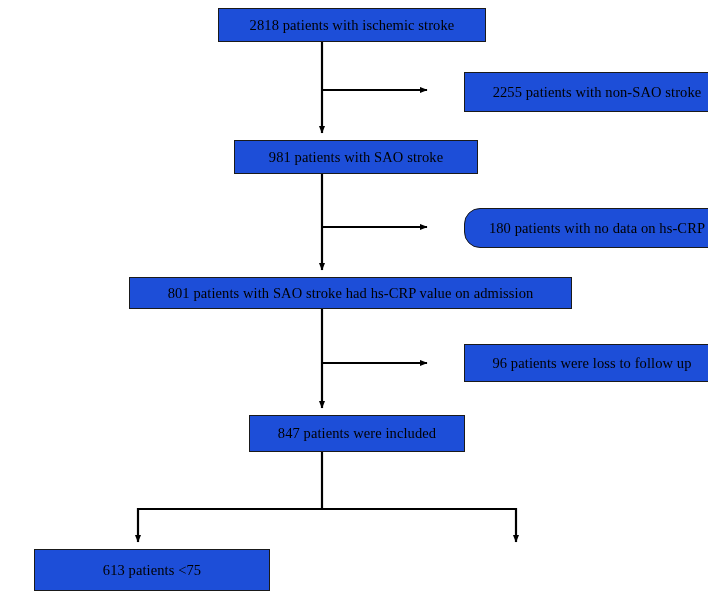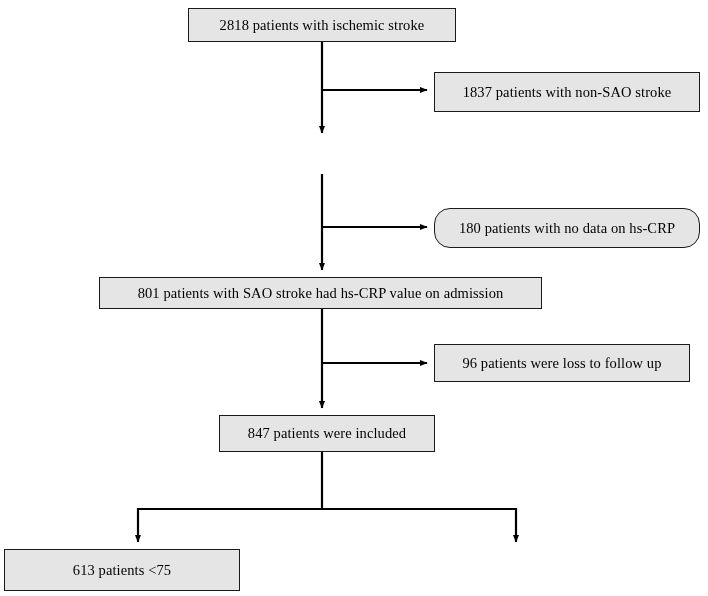--- a/index.html
+++ b/index.html
@@ -20,31 +20,32 @@
     left: 0;
     top: 0;
     width: 708px;
     height: 596px;
     pointer-events: none;
   }
   .node {
     position: absolute;
     box-sizing: border-box;
     border: 1.6px solid #1a1a1a;
-    background: #e5e5e5;
+    background: #1d4ed8;
     display: flex;
     align-items: center;
     justify-content: center;
     text-align: center;
     color: #000000;
     font-size: 14.5px;
     line-height: 1.15;
     letter-spacing: 0.1px;
     white-space: nowrap;
     z-index: 2;
+    margin-left: 30px;
   }
 </style>
 </head>
 <body>
 
 <div id="canvas">
 
   <svg id="edges" viewBox="0 0 708 596" width="708" height="596" xmlns="http://www.w3.org/2000/svg">
     <defs>
       <marker id="arrow" markerWidth="9" markerHeight="9" refX="7.4" refY="3.2" orient="auto" markerUnits="userSpaceOnUse">
@@ -82,23 +83,26 @@
       <line x1="138" y1="508" x2="138" y2="542" stroke="#000000" stroke-width="2.2" marker-end="url(#arrow)"></line>
       <line x1="516" y1="508" x2="516" y2="542" stroke="#000000" stroke-width="2.2" marker-end="url(#arrow)"></line>
     </g>
   </svg>
 
   <div class="node" style="left:188px; top:8px; width:268px; height:34px;">
     <span>2818 patients with ischemic stroke</span>
   </div>
 
   <div class="node" style="left:434px; top:72px; width:266px; height:40px;">
-    <span>1837 patients with non-SAO stroke</span>
+    <span>2255 patients with non-SAO stroke</span>
   </div>
 
+  <div class="node" style="left:204px; top:140px; width:244px; height:34px;">
+    <span>981 patients with SAO stroke</span>
+  </div>
 
   <div class="node" style="left:434px; top:208px; width:266px; height:40px;border-radius:16px;">
     <span>180 patients with no data on hs-CRP</span>
   </div>
 
   <div class="node" style="left:99px; top:277px; width:443px; height:32px;">
     <span>801 patients with SAO stroke had hs-CRP value on admission</span>
   </div>
 
   <div class="node" style="left:434px; top:344px; width:256px; height:38px;">

